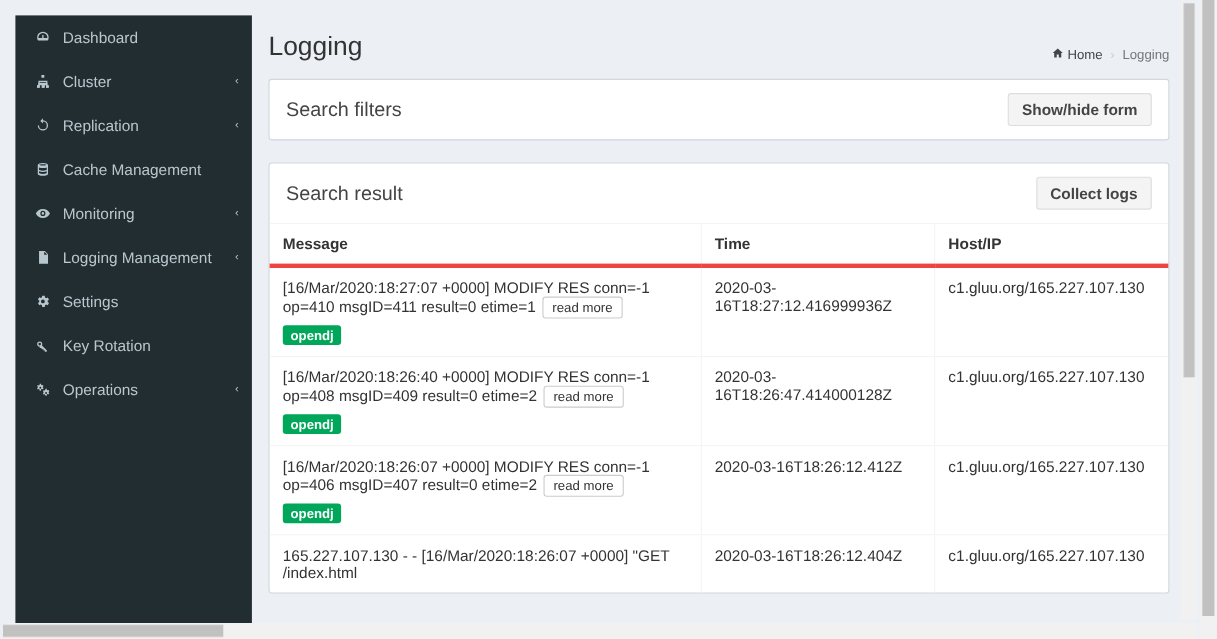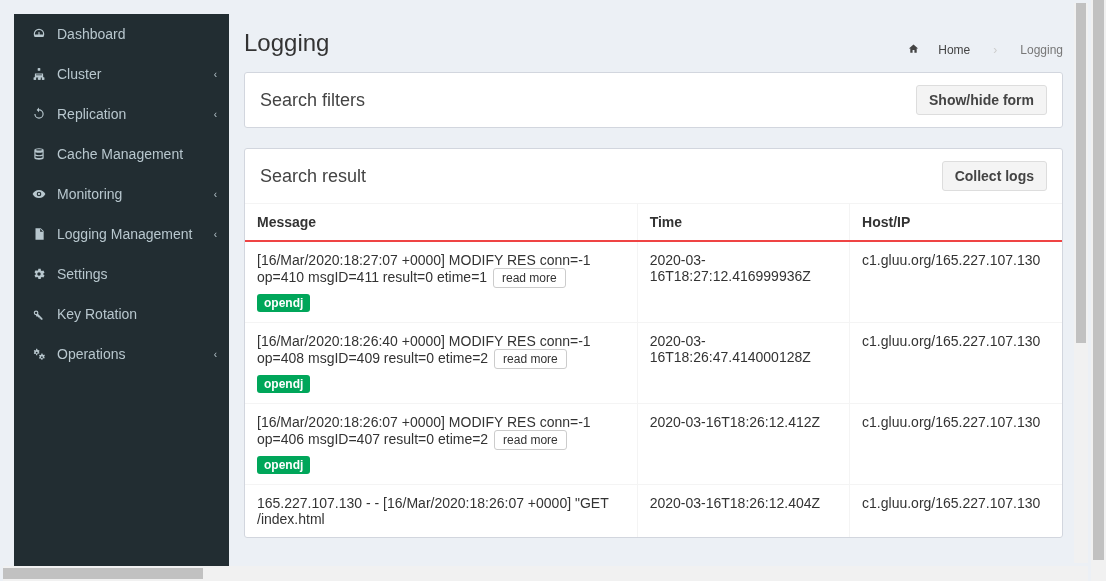--- a/index.html
+++ b/index.html
@@ -70,21 +70,21 @@
     .content-header h1 {
       font-size: 24px;
       font-weight: 500;
       color: #333;
     }
     .breadcrumb {
       font-size: 12px;
       color: #444;
       display: flex;
       align-items: center;
-      gap: 19px;
+      gap: 3px;
     }
     .breadcrumb .sep { color: #ccc; margin: 0 4px; }
     .breadcrumb .muted { color: #777; }
     .breadcrumb svg { fill: #444; }
 
     .content { padding: 0 15px 15px 15px; }
 
     .box {
       background: #fff;
       border: 1px solid #d2d6de;
@@ -115,21 +115,21 @@
 
     
     table {
       width: 100%;
       border-collapse: collapse;
     }
     thead th {
       text-align: left;
       padding: 10px 12px;
       border-top: 1px solid #f4f4f4;
-      border-bottom: 2px solid #ef4444;
+      border-bottom: 4px solid #ef4444;
       font-weight: 700;
       font-size: 14px;
       color: #333;
     }
     tbody td {
       padding: 10px 12px;
       border-top: 1px solid #f4f4f4;
       vertical-align: top;
       font-size: 14px;
       color: #333;

